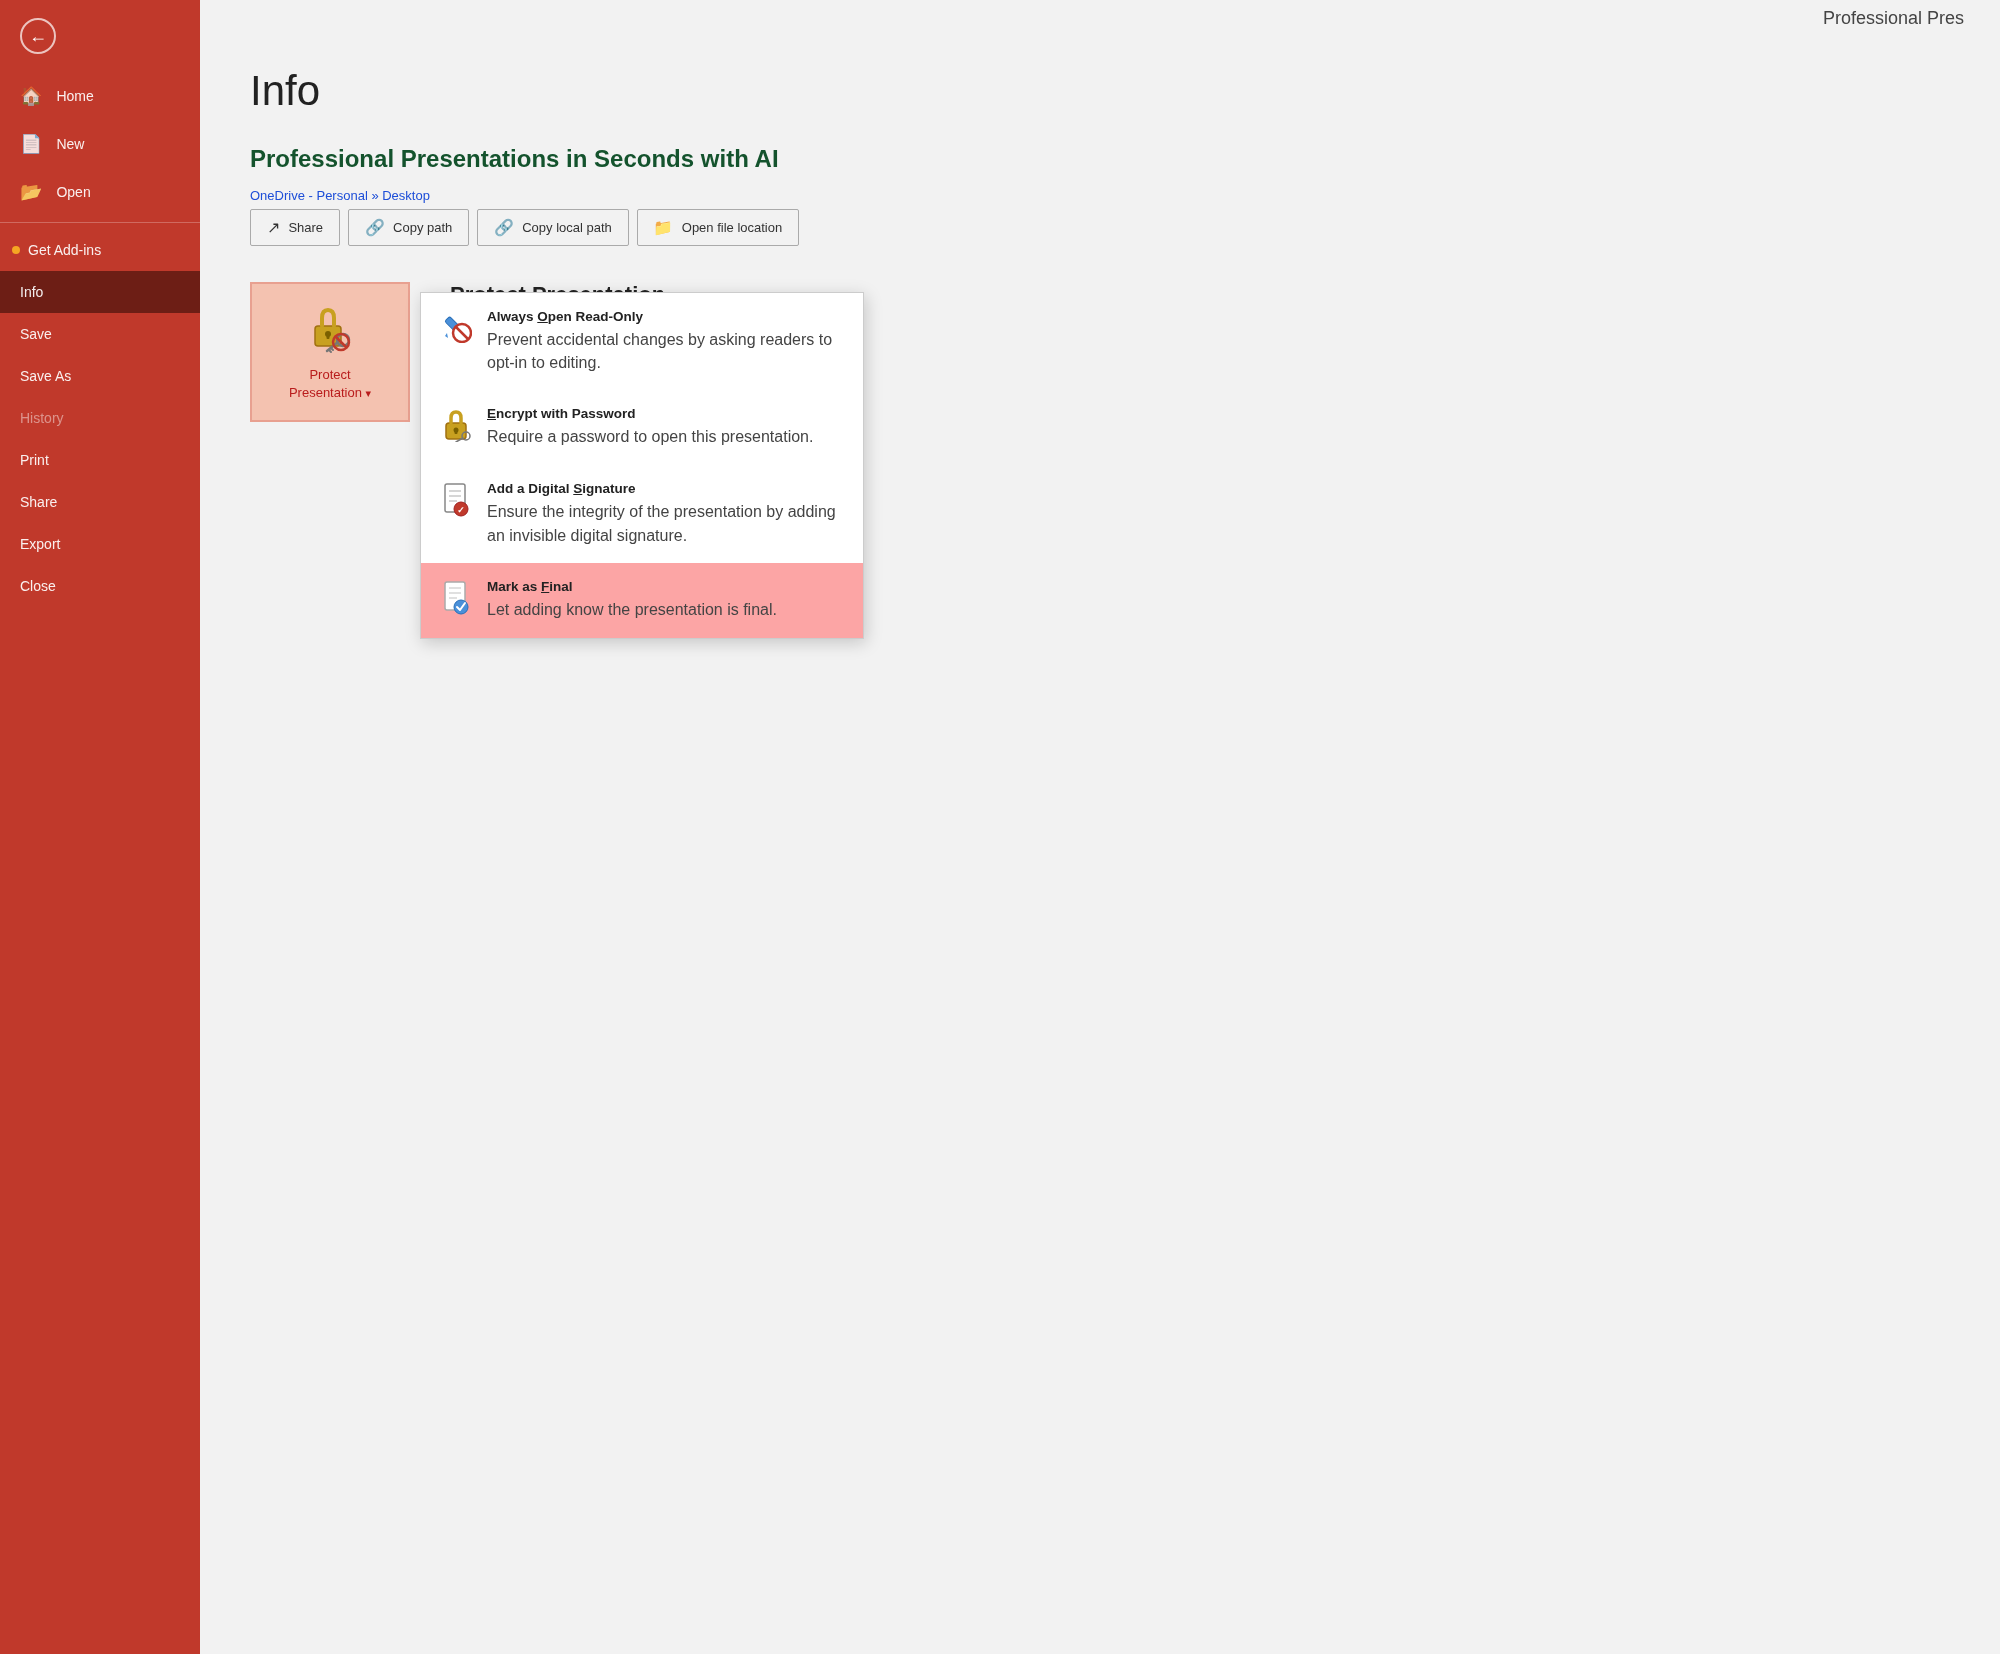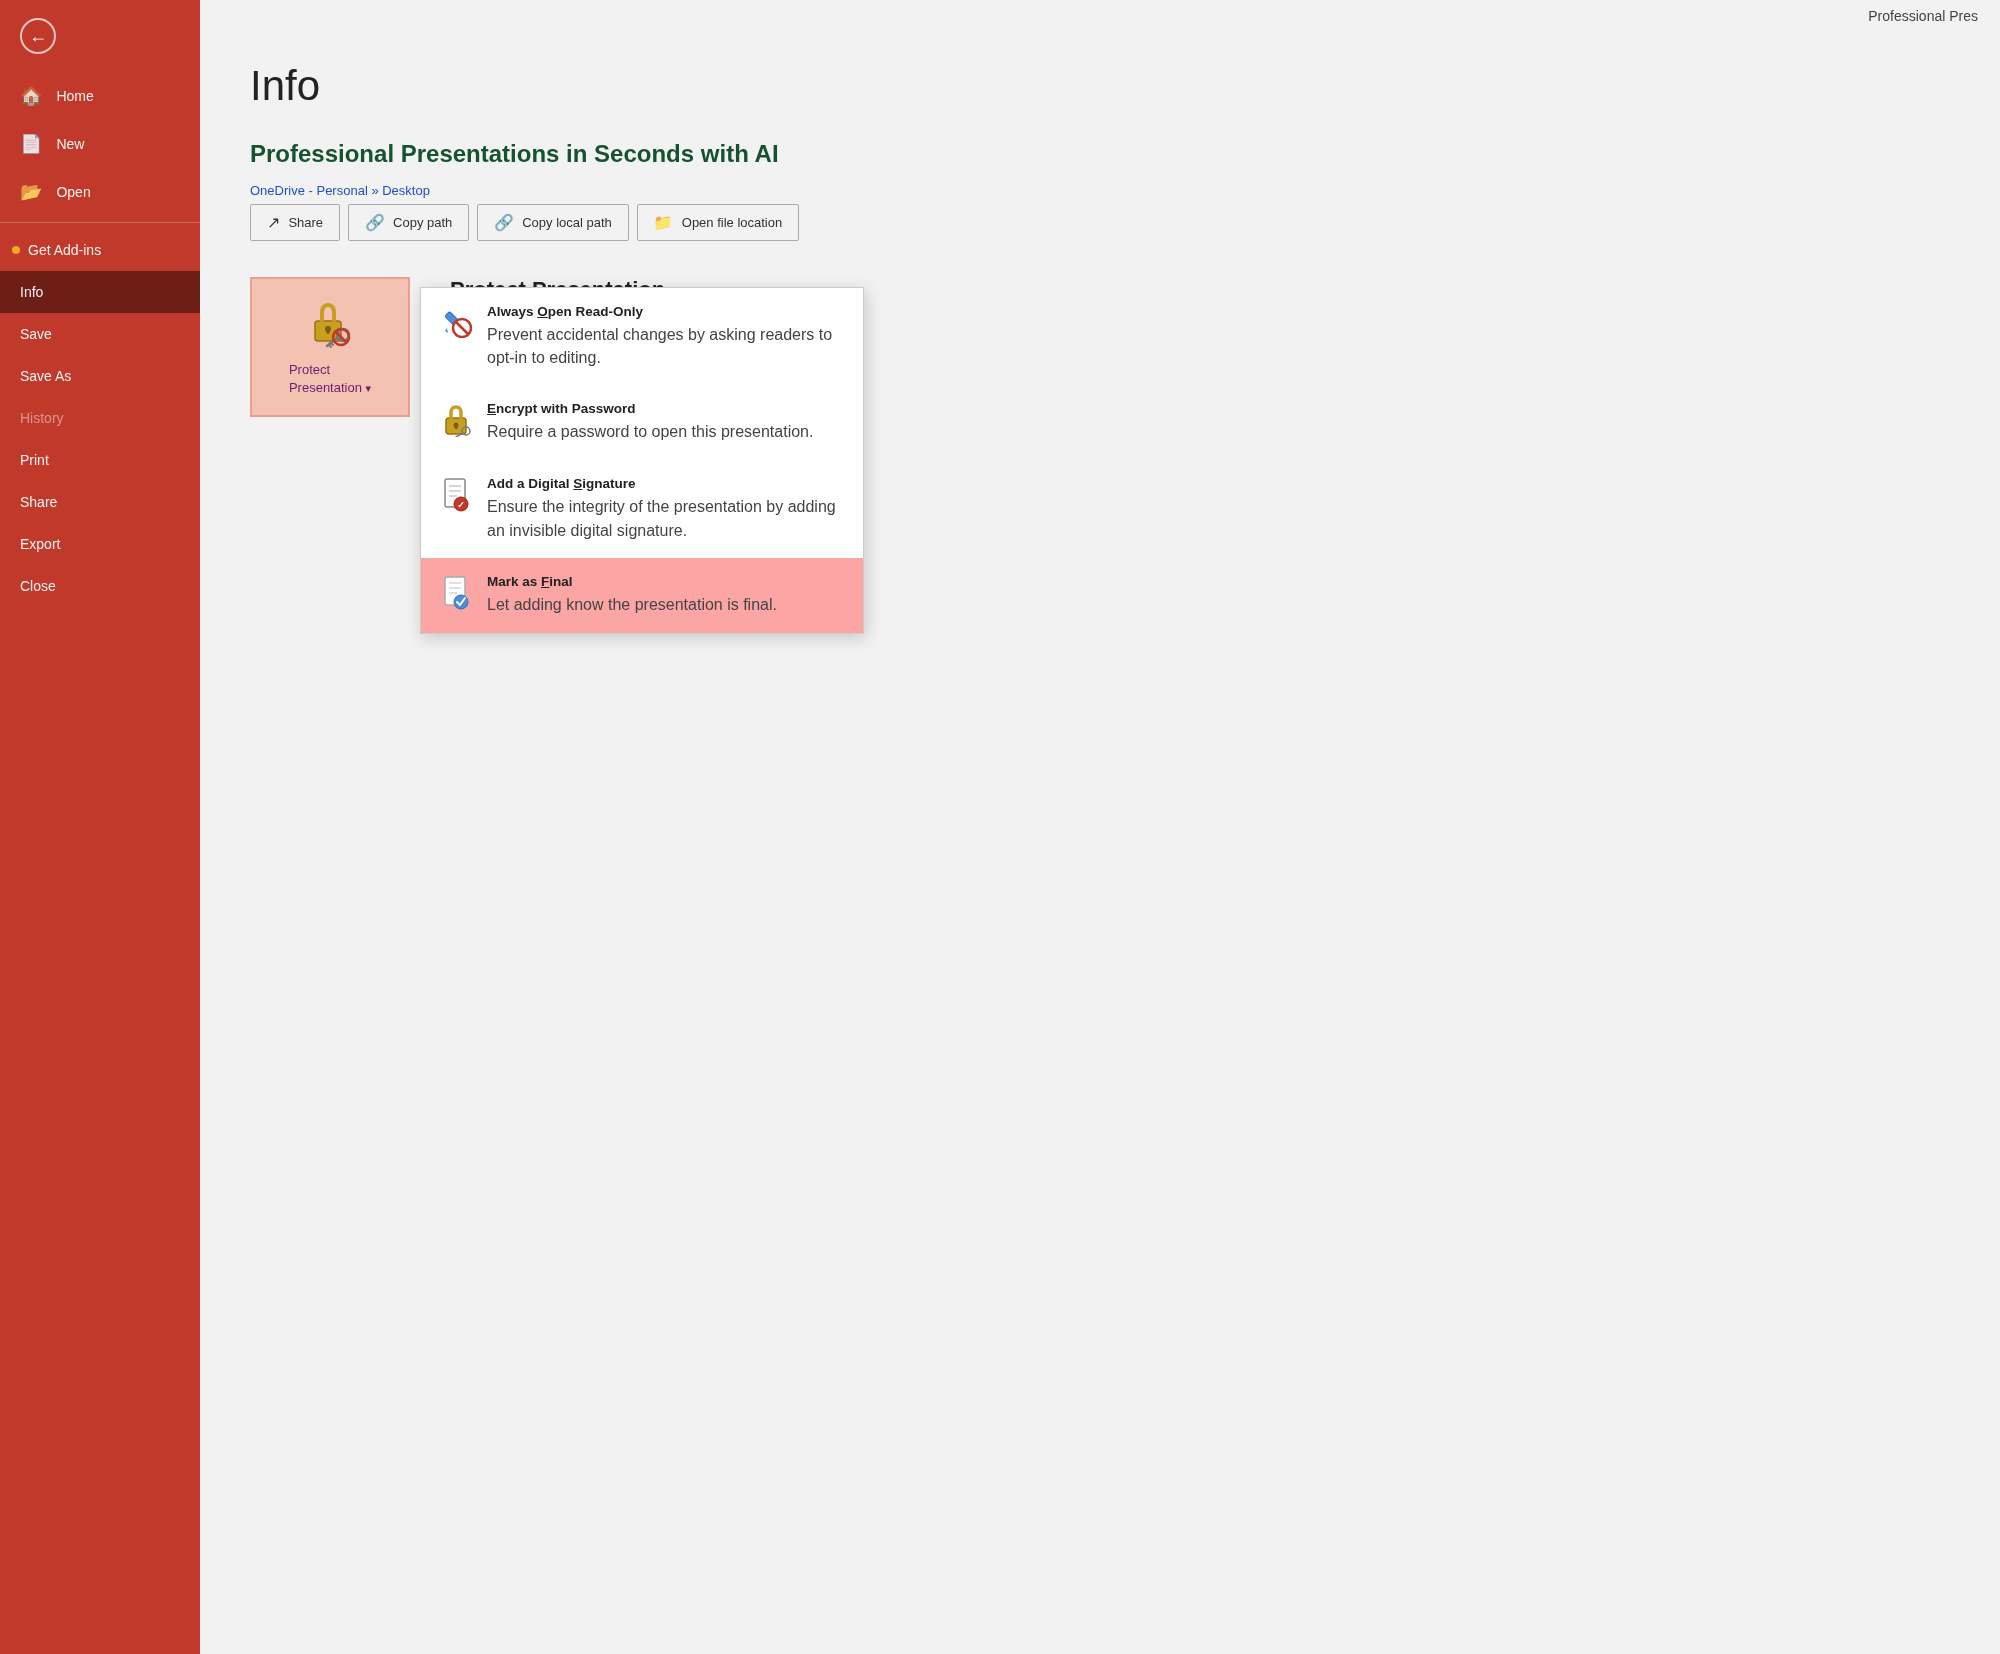--- a/index.html
+++ b/index.html
@@ -79,22 +79,22 @@
       flex: 1;
       background: #f2f2f2;
       overflow-y: auto;
       padding: 0;
       position: relative;
     }
 
     .title-bar {
       display: flex;
       justify-content: flex-end;
-      padding: 8px 22px;
-      font-size: 14px;
+      padding: 8px 36px;
+      font-size: 18px;
       color: #444;
     }
 
     .content-area {
       padding: 30px 50px 40px 50px;
     }
 
     .page-title {
       font-size: 42px;
       font-weight: 300;
@@ -153,22 +153,22 @@
       display: flex;
       flex-direction: column;
       align-items: center;
       justify-content: center;
       padding: 20px 14px 18px 14px;
       cursor: pointer;
       position: relative;
     }
     .protect-box .label {
       font-size: 13px;
-      color: #701a75;
-      text-align: left;
+      color: #b91c1c;
+      text-align: center;
       line-height: 1.4;
     }
     .protect-box .chevron { font-size: 11px; }
 
     
     .dropdown-menu {
       position: absolute;
       top: 10px;
       left: 170px;
       width: 444px;

